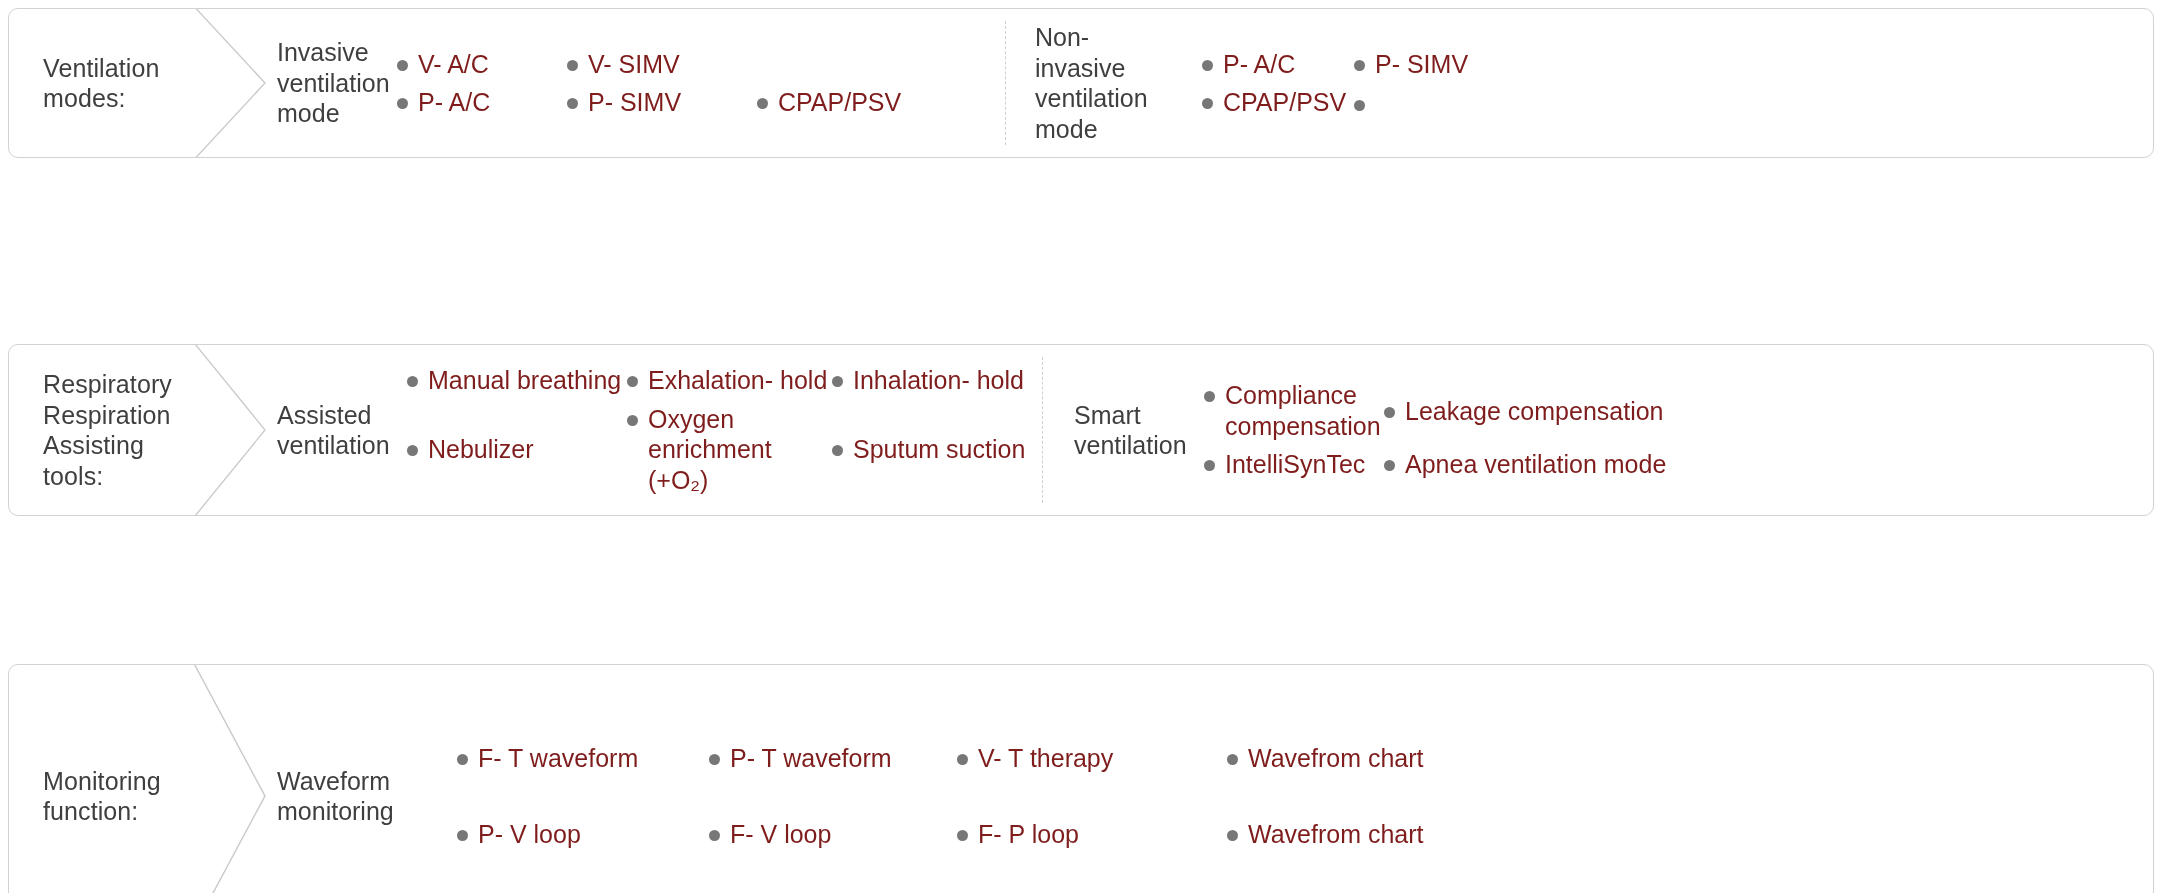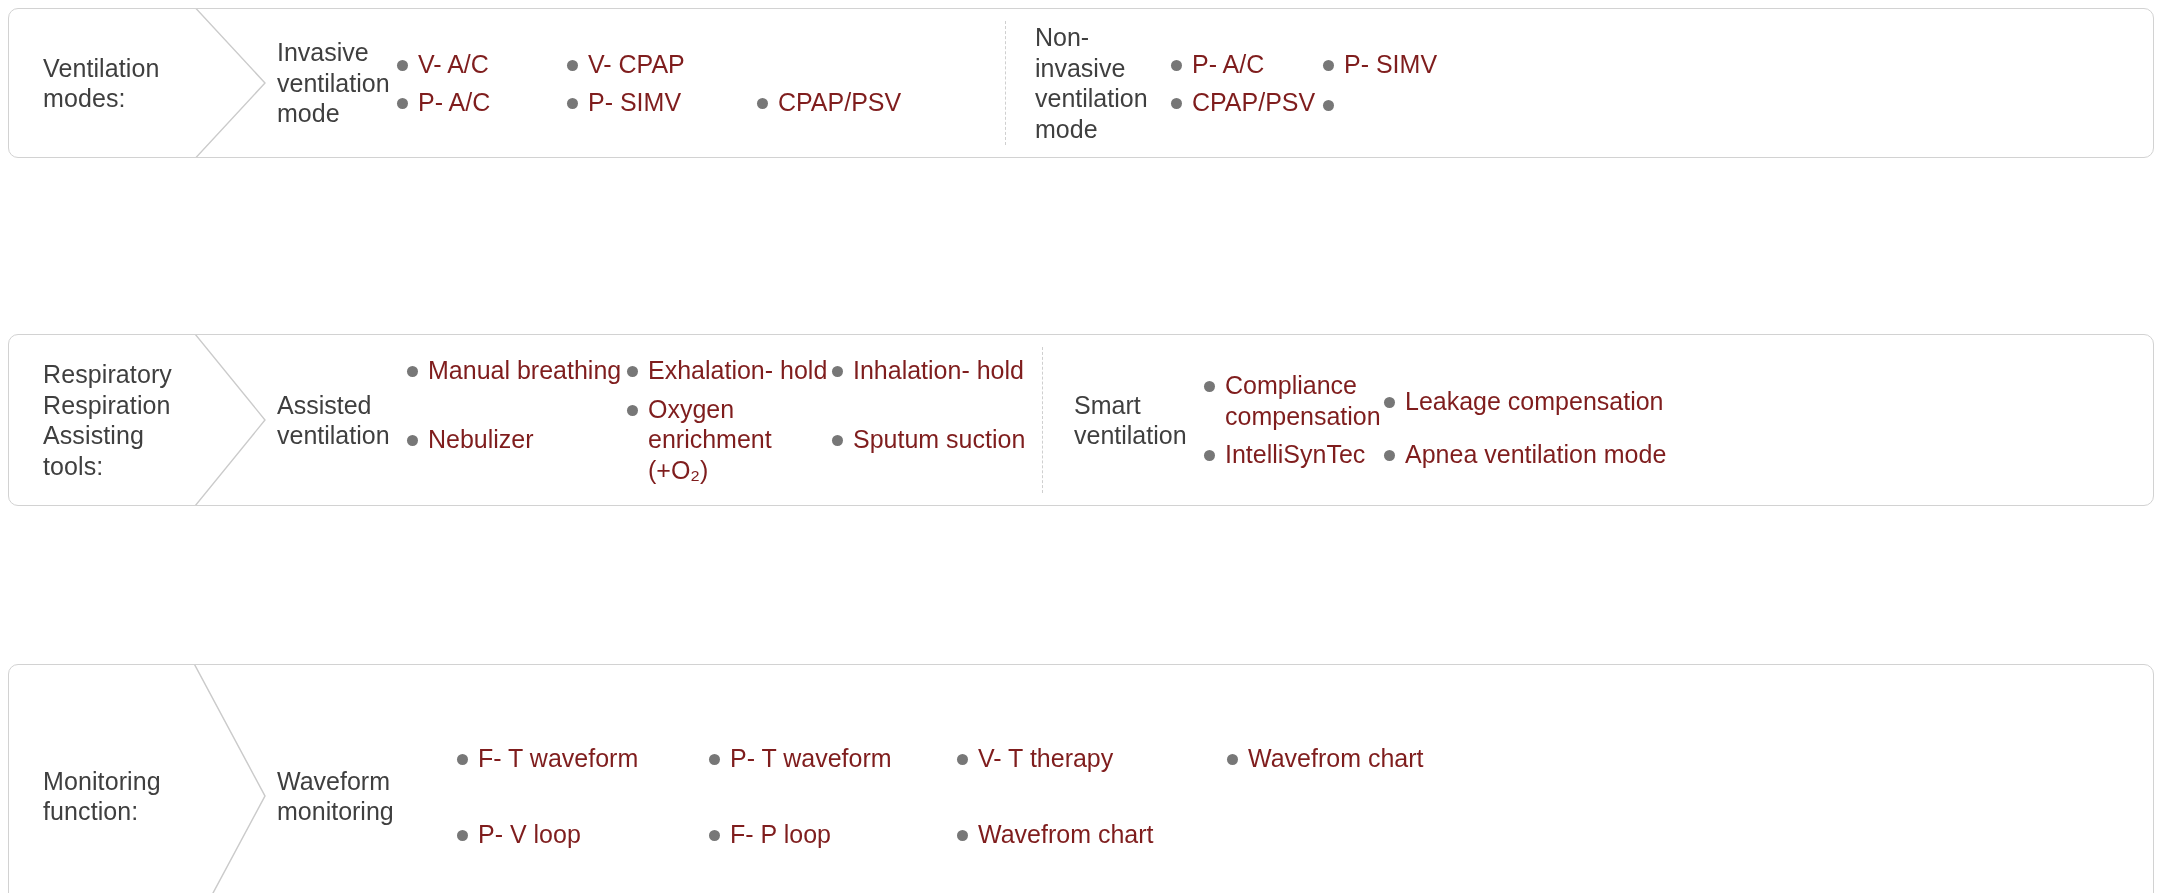--- a/index.html
+++ b/index.html
@@ -125,28 +125,28 @@
     white-space: pre-line;
   }
 
   
   #card-1 { top: 8px; height: 150px; }
   #card-1 .cat { flex-basis: 222px; }
   #card-1 .grp-invasive .sub { width: 120px; }
   #card-1 .grp-invasive .grid {
     grid-template-columns: 170px 190px 240px;
   }
-  #card-1 .grp-noninvasive { padding-left: 30px; margin-left: 8px; }
+  #card-1 .grp-noninvasive { padding-left: 30px; margin-left: 8px; gap: 31px; }
   #card-1 .grp-noninvasive .sub { width: 136px; }
   #card-1 .grp-noninvasive .grid {
     grid-template-columns: 152px auto;
   }
 
   
-  #card-2 { top: 334px; height: 172px; }
+  #card-2 { top: 344px; height: 172px; }
   #card-2 .cat { flex-basis: 222px; }
   #card-2 .grp-assisted .sub { width: 130px; }
   #card-2 .grp-assisted .grid {
     grid-template-columns: 220px 205px 200px;
   }
   #card-2 .grp-smart { padding-left: 32px; margin-left: 10px; }
   #card-2 .grp-smart .sub { width: 130px; }
   #card-2 .grp-smart .grid {
     grid-template-columns: 180px auto;
   }
@@ -185,21 +185,21 @@
           <div class="sub">Invasive
 ventilation
 mode</div>
           <div class="grid">
             <div class="cell">
                 <span class="dot"></span>
                 <span class="cell-label">V- A/C</span>
               </div>
             <div class="cell">
                 <span class="dot"></span>
-                <span class="cell-label">V- CPAP</span>
+                <span class="cell-label">V- SIMV</span>
               </div>
             <div class="cell empty">
                 <span class="dot"></span>
                 <span class="cell-label"></span>
               </div>
             <div class="cell">
                 <span class="dot"></span>
                 <span class="cell-label">P- A/C</span>
               </div>
             <div class="cell">
@@ -351,20 +351,24 @@
             <div class="cell">
                 <span class="dot"></span>
                 <span class="cell-label">Wavefrom chart</span>
               </div>
             <div class="cell">
                 <span class="dot"></span>
                 <span class="cell-label">P- V loop</span>
               </div>
             <div class="cell">
                 <span class="dot"></span>
+                <span class="cell-label">F- V loop</span>
+              </div>
+            <div class="cell">
+                <span class="dot"></span>
                 <span class="cell-label">F- P loop</span>
               </div>
             <div class="cell">
                 <span class="dot"></span>
                 <span class="cell-label">Wavefrom chart</span>
               </div>
           </div>
         </div>
 
       </div>

